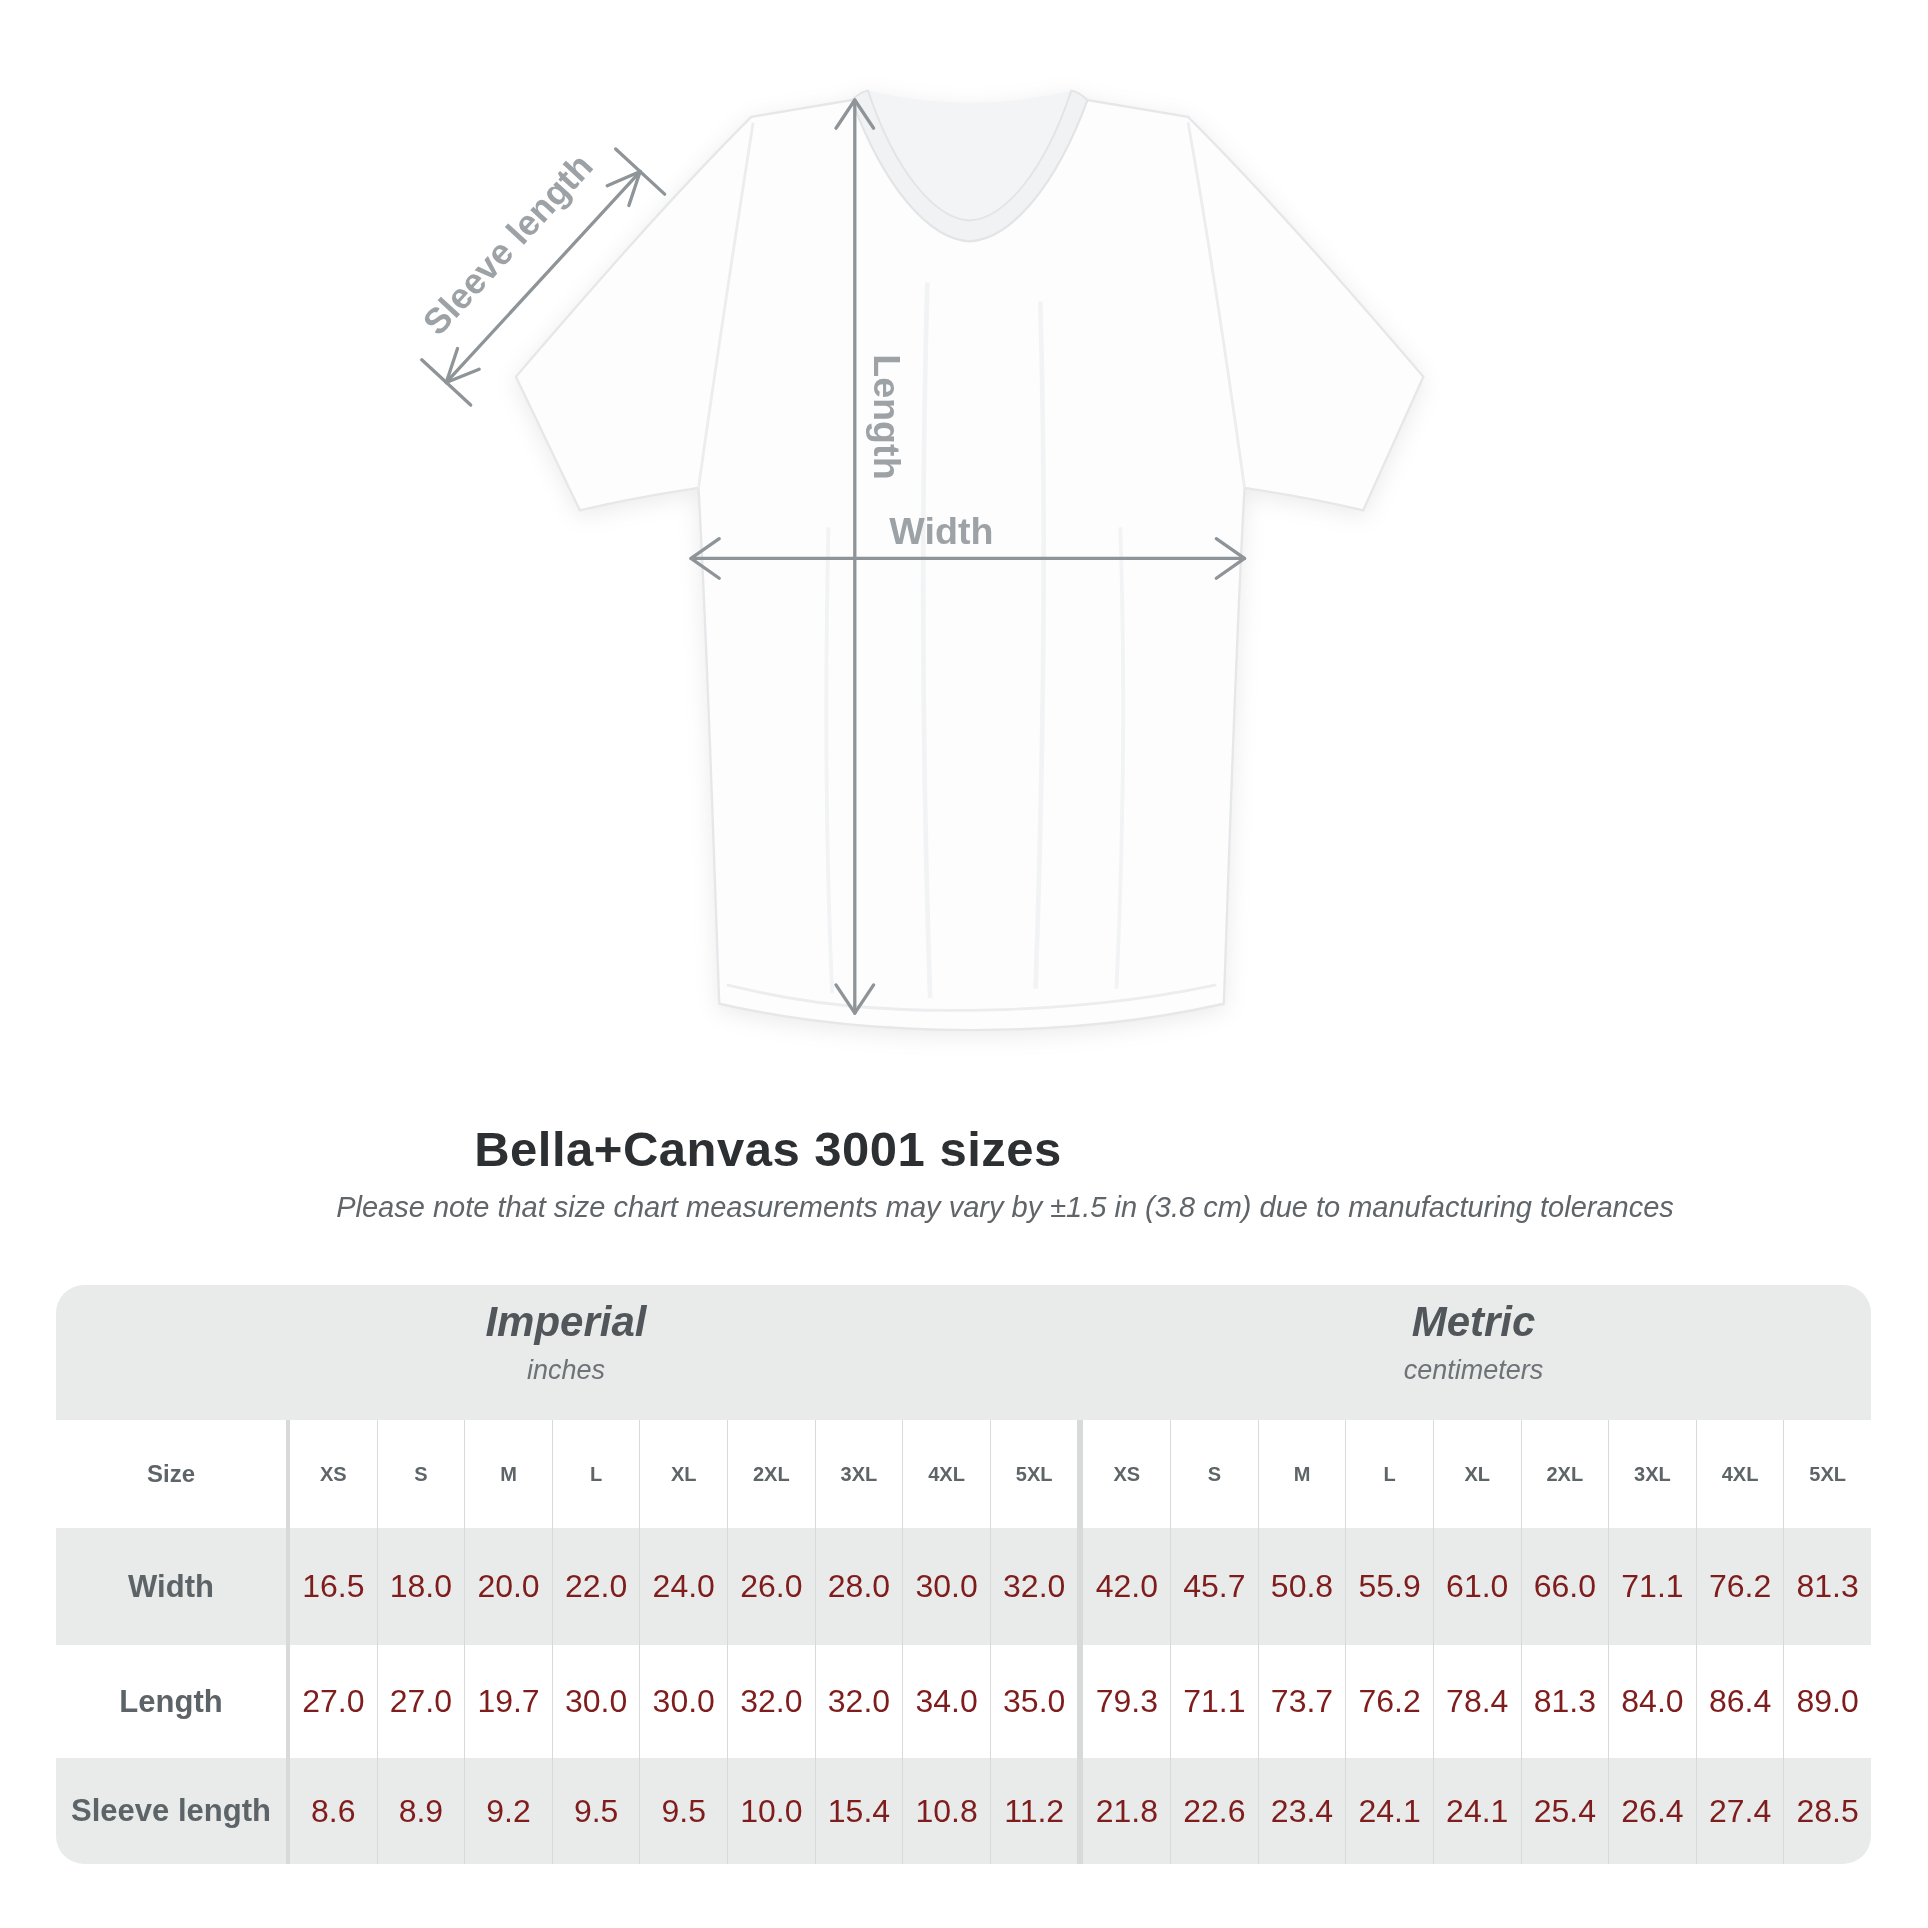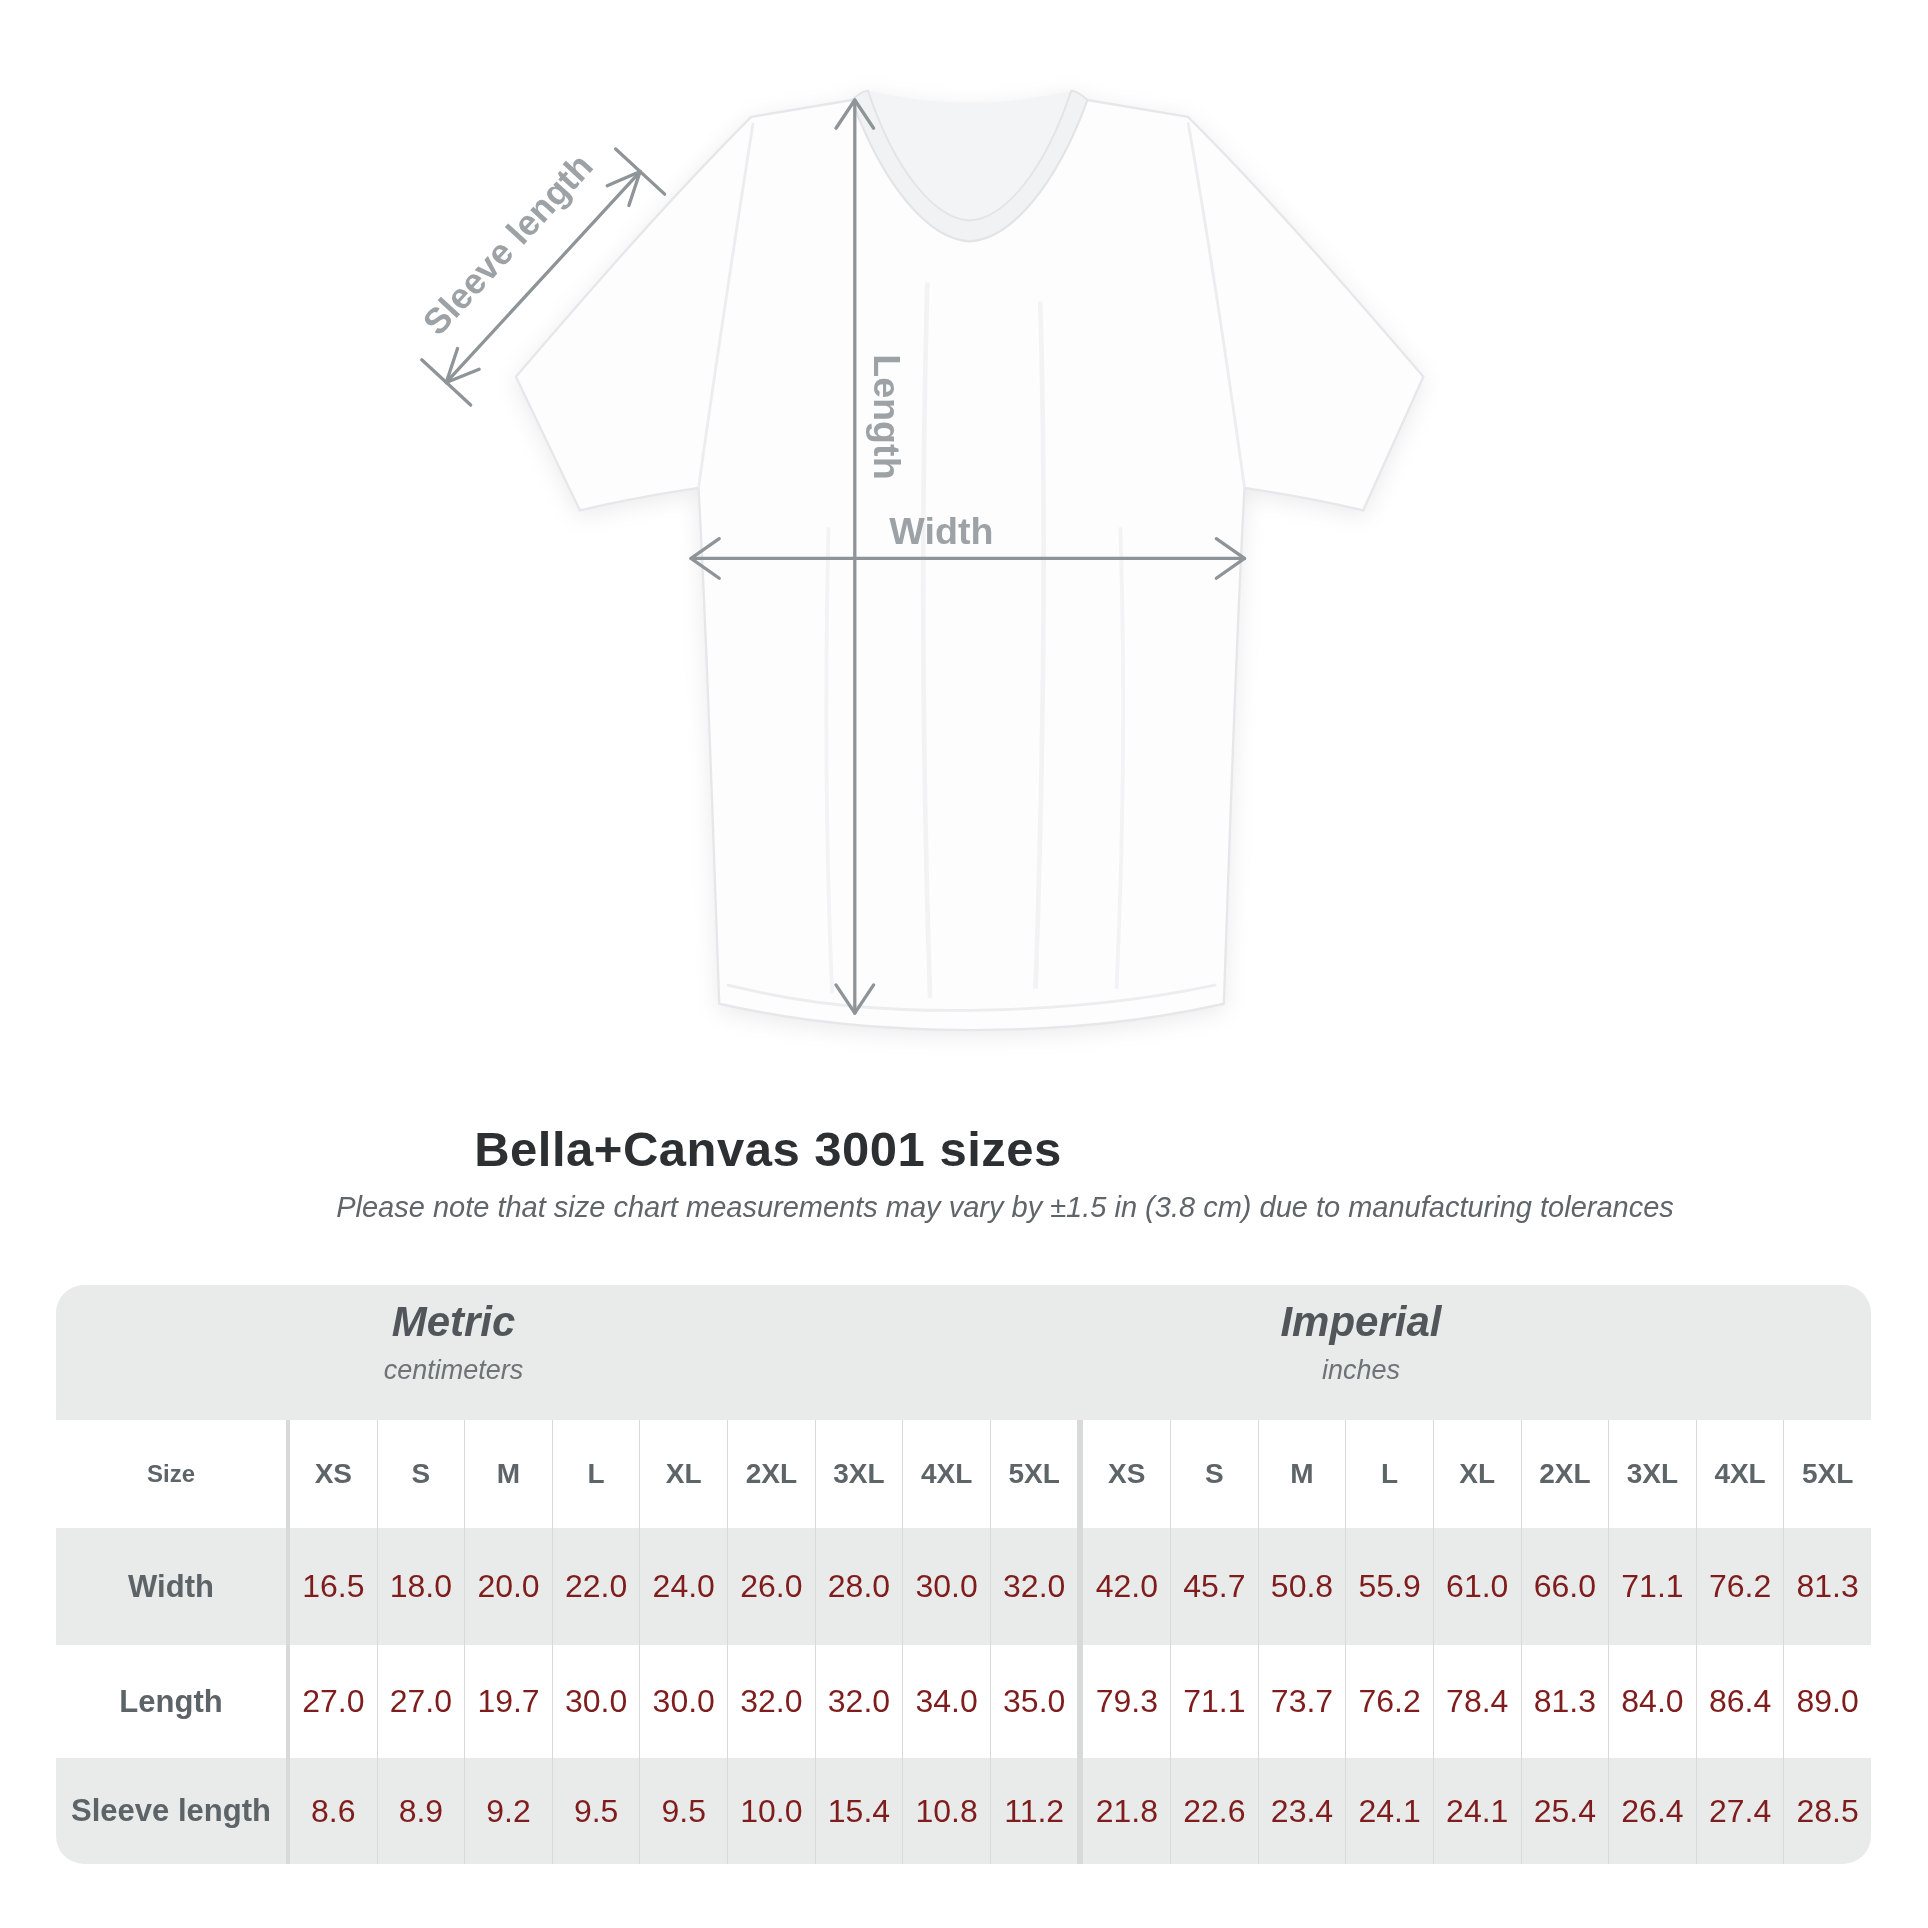--- a/index.html
+++ b/index.html
@@ -30,21 +30,21 @@
   .band-imperial{flex:0 0 1020px;}
   .band-metric{flex:1 1 0;}
   .gname{font-size:42px;font-weight:bold;font-style:italic;color:#50565a;line-height:1.15;}
   .gunit{font-size:27px;font-style:italic;color:#6d7377;margin-top:8.5px;}
 
   .cell{flex:1 1 0;min-width:0;display:flex;align-items:center;justify-content:center;
         border-right:1.9px solid #d8dada;box-sizing:border-box;}
   .cell.labelcol{flex:0 0 234px;border-right-width:4.7px;}
   .cell.thick{border-right-width:6.6px;}
   .cell.last{border-right:none;}
-  .sizehead{font-size:28px;font-weight:bold;color:#5e6569;}
+  .sizehead{font-size:20px;font-weight:bold;color:#5e6569;}
   .labelcol.sizehead{font-size:24px;}
   .rowlabel{font-size:31px;font-weight:bold;color:#5d6468;}
   .val{font-size:32px;color:#7f1d1d;}
 </style>
 </head>
 <body>
 
 <svg class="diagram" width="1928" height="1116" viewBox="0 0 2048 1185">
   <g style="filter:drop-shadow(0 5px 12px rgba(0,0,0,0.08));">
 
@@ -104,27 +104,27 @@
     <path d="M1292 572 L1322 593 L1292 614"></path>
   </g>
   <text x="1000" y="578" text-anchor="middle" font-size="40" font-weight="bold" fill="#9da2a6">Width</text>
 </svg>
 
 <div class="title">Bella+Canvas 3001 sizes</div>
 <div class="subtitle">Please note that size chart measurements may vary by ±1.5 in (3.8 cm) due to manufacturing tolerances</div>
 
 <div class="size-table">
   <div class="trow r-band">
+    <div class="band-group band-imperial">
+      <div class="gname">Imperial</div>
+      <div class="gunit">inches</div>
+    </div>
     <div class="band-group band-metric">
       <div class="gname">Metric</div>
       <div class="gunit">centimeters</div>
-    </div>
-    <div class="band-group band-imperial">
-      <div class="gname">Imperial</div>
-      <div class="gunit">inches</div>
     </div>
   </div>
   <div class="trow r-head" id="row-head">
       <div class="cell labelcol sizehead">Size</div>
       <div class="cell sizehead">XS</div>
       <div class="cell sizehead">S</div>
       <div class="cell sizehead">M</div>
       <div class="cell sizehead">L</div>
       <div class="cell sizehead">XL</div>
       <div class="cell sizehead">2XL</div>

